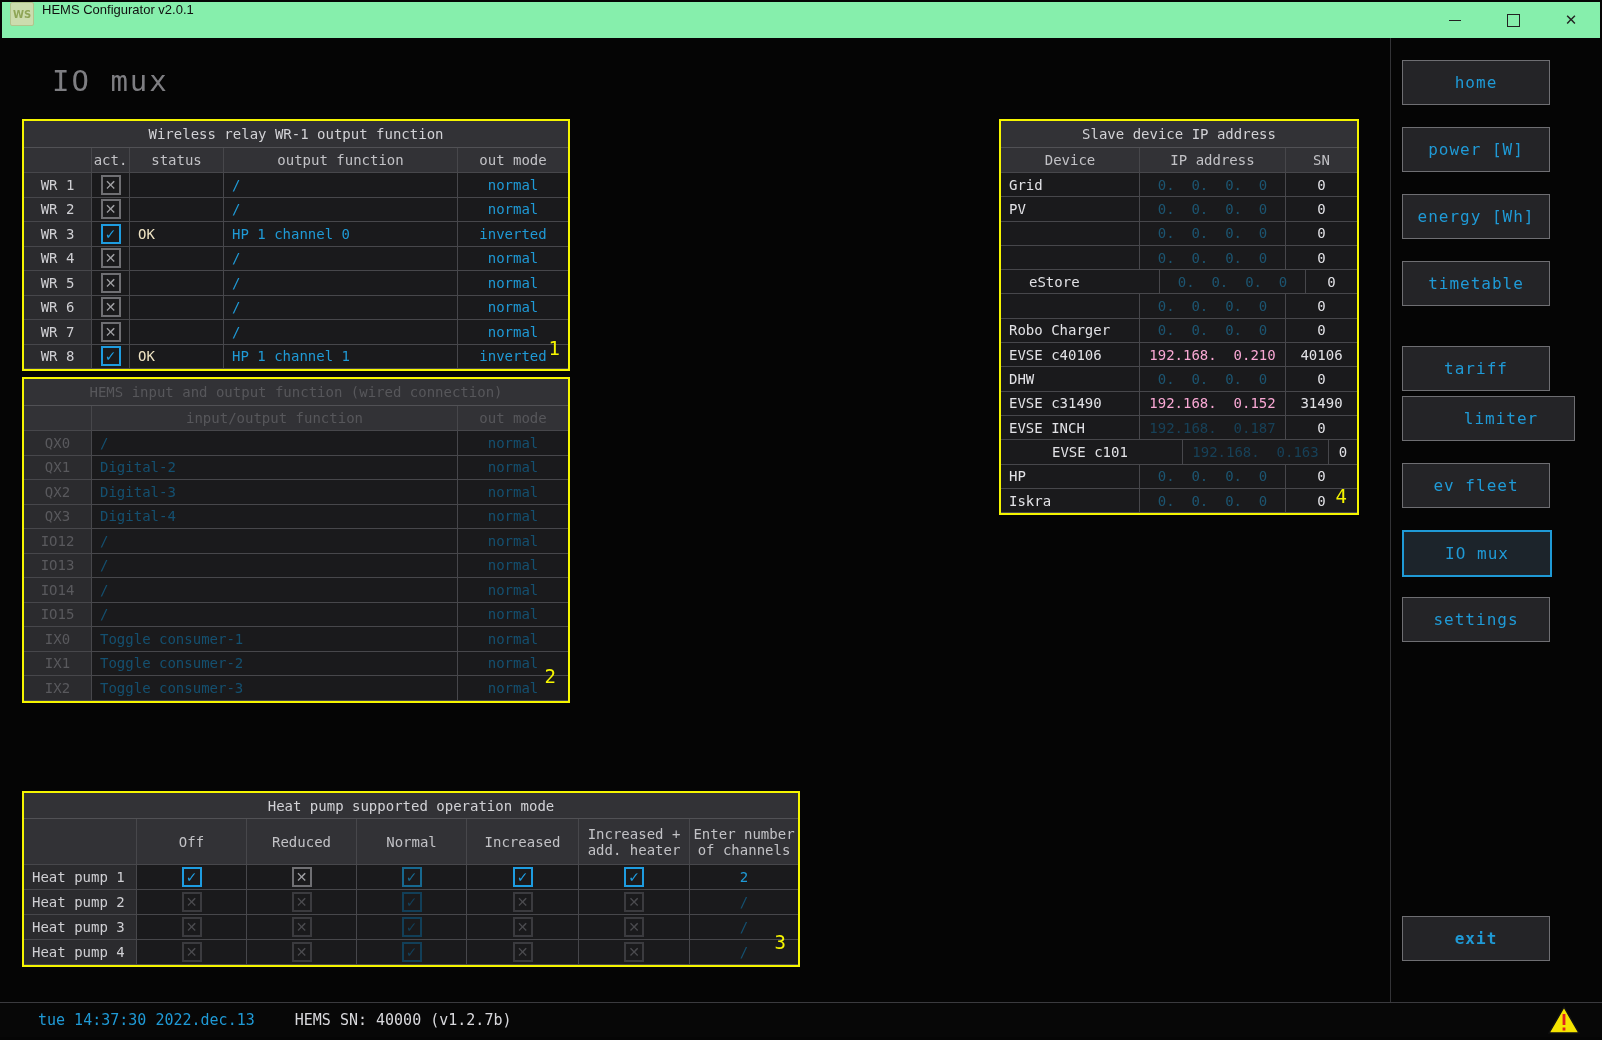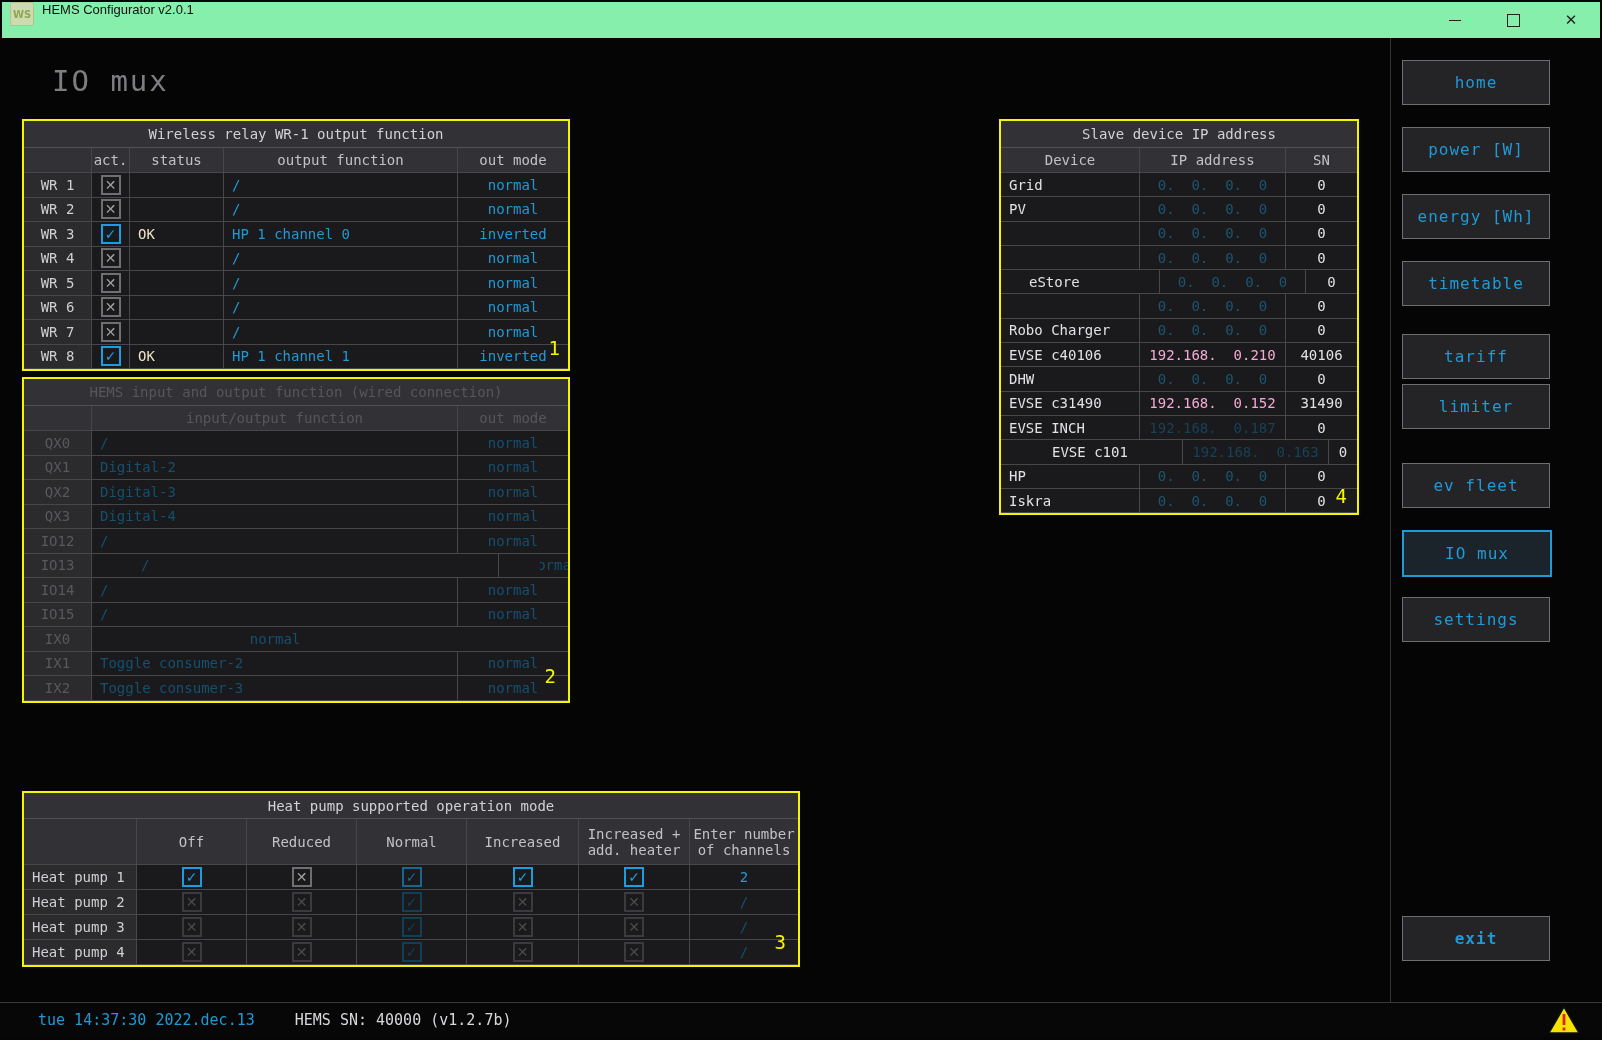--- a/index.html
+++ b/index.html
@@ -177,37 +177,38 @@
       <div class="p-row" style="grid-template-columns: 68px 366px 1fr; height: 24.5px;">
         <div class="cell lblcol dim-lbl">QX3</div>
         <div class="cell left dim-cyan">Digital-4</div>
         <div class="cell dim-cyan">normal</div>
       </div>
       <div class="p-row" style="grid-template-columns: 68px 366px 1fr; height: 24.5px;">
         <div class="cell lblcol dim-lbl">IO12</div>
         <div class="cell left dim-cyan">/</div>
         <div class="cell dim-cyan">normal</div>
       </div>
-      <div class="p-row" style="grid-template-columns: 68px 366px 1fr; height: 24.5px; gap: 41px;">
+      <div class="p-row" style="grid-template-columns: 68px 366px 1fr; height: 24.5px;">
         <div class="cell lblcol dim-lbl">IO13</div>
         <div class="cell left dim-cyan">/</div>
         <div class="cell dim-cyan">normal</div>
       </div>
       <div class="p-row" style="grid-template-columns: 68px 366px 1fr; height: 24.5px;">
         <div class="cell lblcol dim-lbl">IO14</div>
         <div class="cell left dim-cyan">/</div>
         <div class="cell dim-cyan">normal</div>
       </div>
       <div class="p-row" style="grid-template-columns: 68px 366px 1fr; height: 24.5px;">
         <div class="cell lblcol dim-lbl">IO15</div>
         <div class="cell left dim-cyan">/</div>
         <div class="cell dim-cyan">normal</div>
       </div>
       <div class="p-row" style="grid-template-columns: 68px 366px 1fr; height: 24.5px;">
         <div class="cell lblcol dim-lbl">IX0</div>
+        <div class="cell left dim-cyan">Toggle consumer-1</div>
         <div class="cell dim-cyan">normal</div>
       </div>
       <div class="p-row" style="grid-template-columns: 68px 366px 1fr; height: 24.5px;">
         <div class="cell lblcol dim-lbl">IX1</div>
         <div class="cell left dim-cyan">Toggle consumer-2</div>
         <div class="cell dim-cyan">normal</div>
       </div>
       <div class="p-row" style="grid-template-columns: 68px 366px 1fr; height: 24.5px;">
         <div class="cell lblcol dim-lbl">IX2</div>
         <div class="cell left dim-cyan">Toggle consumer-3</div>
@@ -345,22 +346,22 @@
       </div>
       <div class="badge" style="right: 10px; bottom: 6px;">4</div>
     </div>
 
   <div class="divider-v"></div>
   <div id="sidebar">
       <div class="side-btn" style="top: 60px;">home</div>
       <div class="side-btn" style="top: 127px;">power [W]</div>
       <div class="side-btn" style="top: 194px;">energy [Wh]</div>
       <div class="side-btn" style="top: 261px;">timetable</div>
-      <div class="side-btn" style="top: 334px;">tariff</div>
-      <div class="side-btn" style="top: 384px;">limiter</div>
+      <div class="side-btn" style="top: 346px;">tariff</div>
+      <div class="side-btn" style="top: 396px; padding-left: 25px;">limiter</div>
       <div class="side-btn" style="top: 463px;">ev fleet</div>
       <div class="side-btn active" style="top: 530px;">IO mux</div>
       <div class="side-btn" style="top: 597px;">settings</div>
     </div>
   <div class="side-btn" style="top:916px;font-weight:bold;">exit</div>
 
   <div class="statusbar">
     <span class="st-time">tue 14:37:30 2022.dec.13</span>
     <span class="st-info">HEMS SN: 40000 (v1.2.7b)</span>
     <span class="warn">

